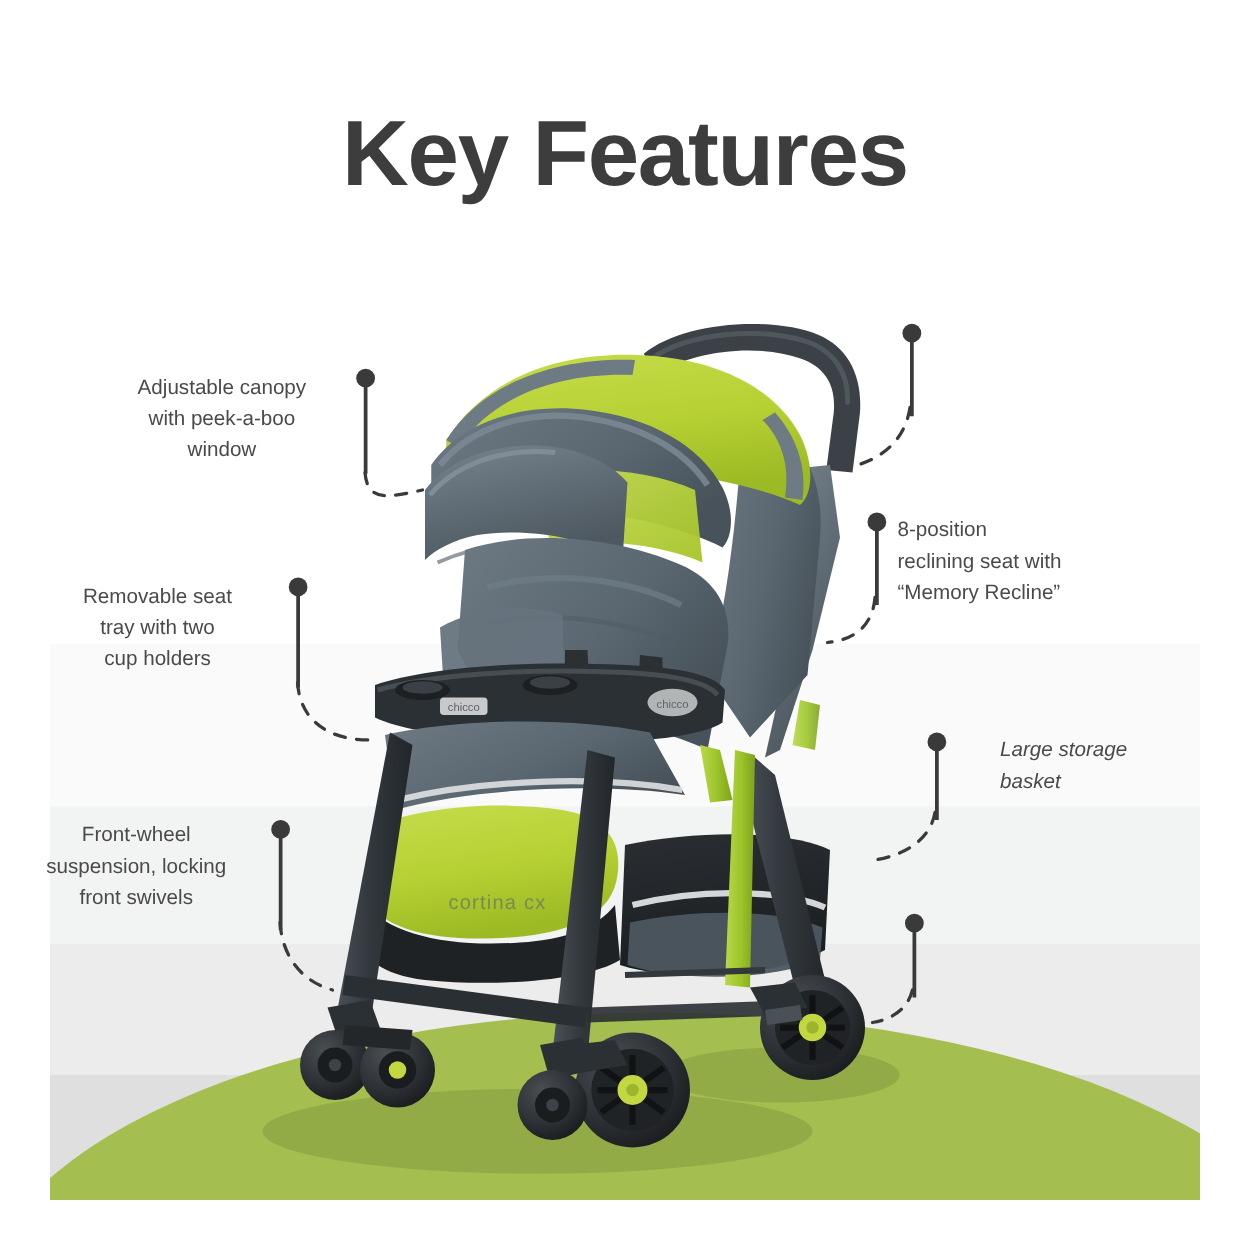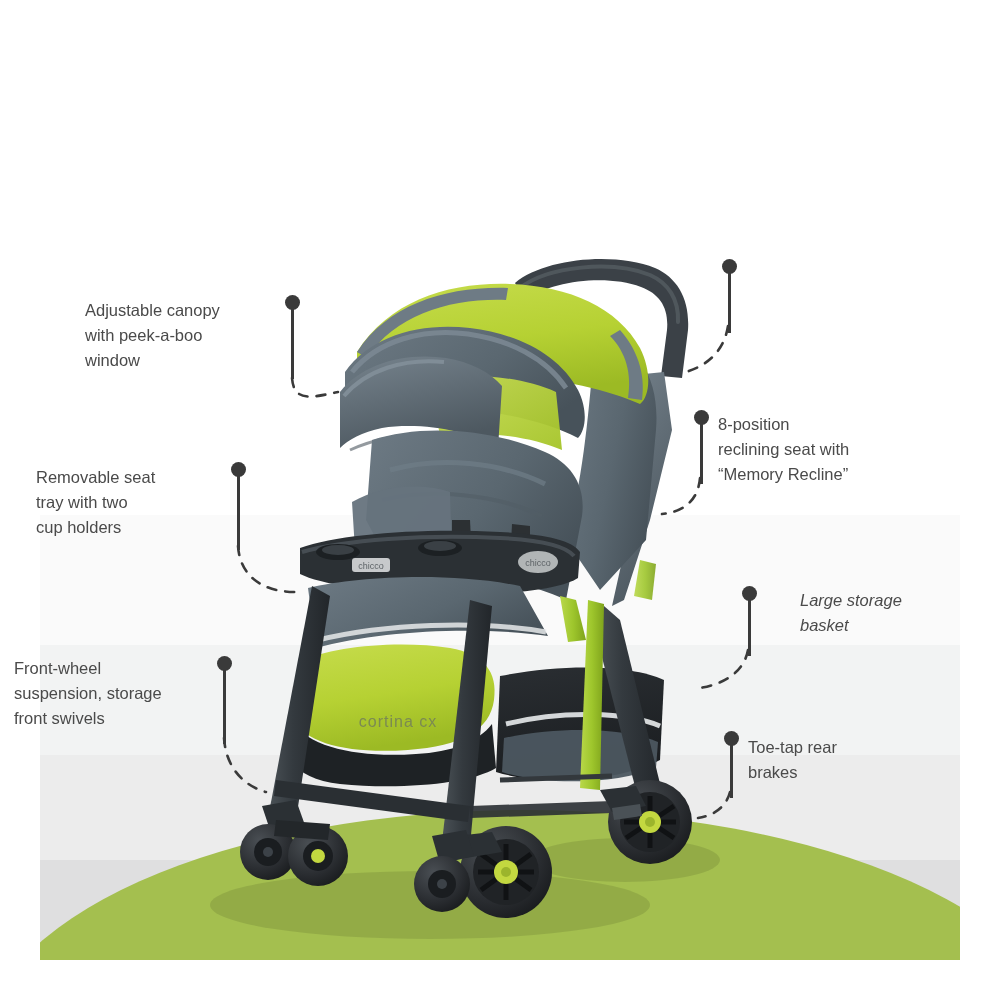--- a/index.html
+++ b/index.html
@@ -65,21 +65,21 @@
   }
 
   
   .callout {
     position: absolute;
     font-size: 16.5px;
     line-height: 1.5;
     color: #4a4a4a;
     white-space: pre-line;
   }
-  .callout.left  { text-align: left; }
+  .callout.left  { text-align: center; }
   .callout.right { text-align: left; }
 
   .pin {
     position: absolute;
   }
   .pin-head {
     position: absolute;
     left: 0;
     top: 0;
     width: 15px;
@@ -123,20 +123,21 @@
 
   <div class="bg-stage">
     <div class="band band-1"></div>
     <div class="band band-2"></div>
     <div class="band band-3"></div>
     <div class="band band-4"></div>
     <div class="band band-5"></div>
     <div class="ground"></div>
   </div>
 
+  <div class="title">Key Features</div>
 
   <div class="stroller-wrap">
     <svg width="1000" height="1000" viewBox="0 0 1000 1000" xmlns="http://www.w3.org/2000/svg">
       <defs>
         <linearGradient id="limeGrad" x1="0" y1="0" x2="0.3" y2="1">
           <stop offset="0%" stop-color="#c6dc4c"></stop>
           <stop offset="55%" stop-color="#b6d133"></stop>
           <stop offset="100%" stop-color="#9cba24"></stop>
         </linearGradient>
         <linearGradient id="limeGrad2" x1="0" y1="0" x2="1" y2="1">
@@ -341,21 +342,21 @@
   </div>
   <div class="callout left" style="left:36px; top:465px; width:180px;">Removable seat
 tray with two
 cup holders</div>
 
   <div class="pin" style="left:217px; top:656px;">
     <div class="pin-head"></div>
     <div class="pin-stem" style="height:76px;"></div>
   </div>
   <div class="callout left" style="left:14px; top:656px; width:190px;">Front-wheel
-suspension, storage
+suspension, locking
 front swivels</div>
 
   <div class="pin" style="left:722px; top:259px;">
     <div class="pin-head"></div>
     <div class="pin-stem" style="height:62px;"></div>
   </div>
 
   <div class="pin" style="left:694px; top:410px;">
     <div class="pin-head"></div>
     <div class="pin-stem" style="height:62px;"></div>
@@ -368,16 +369,14 @@
     <div class="pin-head"></div>
     <div class="pin-stem" style="height:58px;"></div>
   </div>
   <div class="callout right" style="left:800px; top:588px; width:190px;font-style:italic;">Large storage
 basket</div>
 
   <div class="pin" style="left:724px; top:731px;">
     <div class="pin-head"></div>
     <div class="pin-stem" style="height:55px;"></div>
   </div>
-  <div class="callout right" style="left:748px; top:735px; width:190px;">Toe-tap rear
-brakes</div>
 
 </div>
 
 </body></html>

